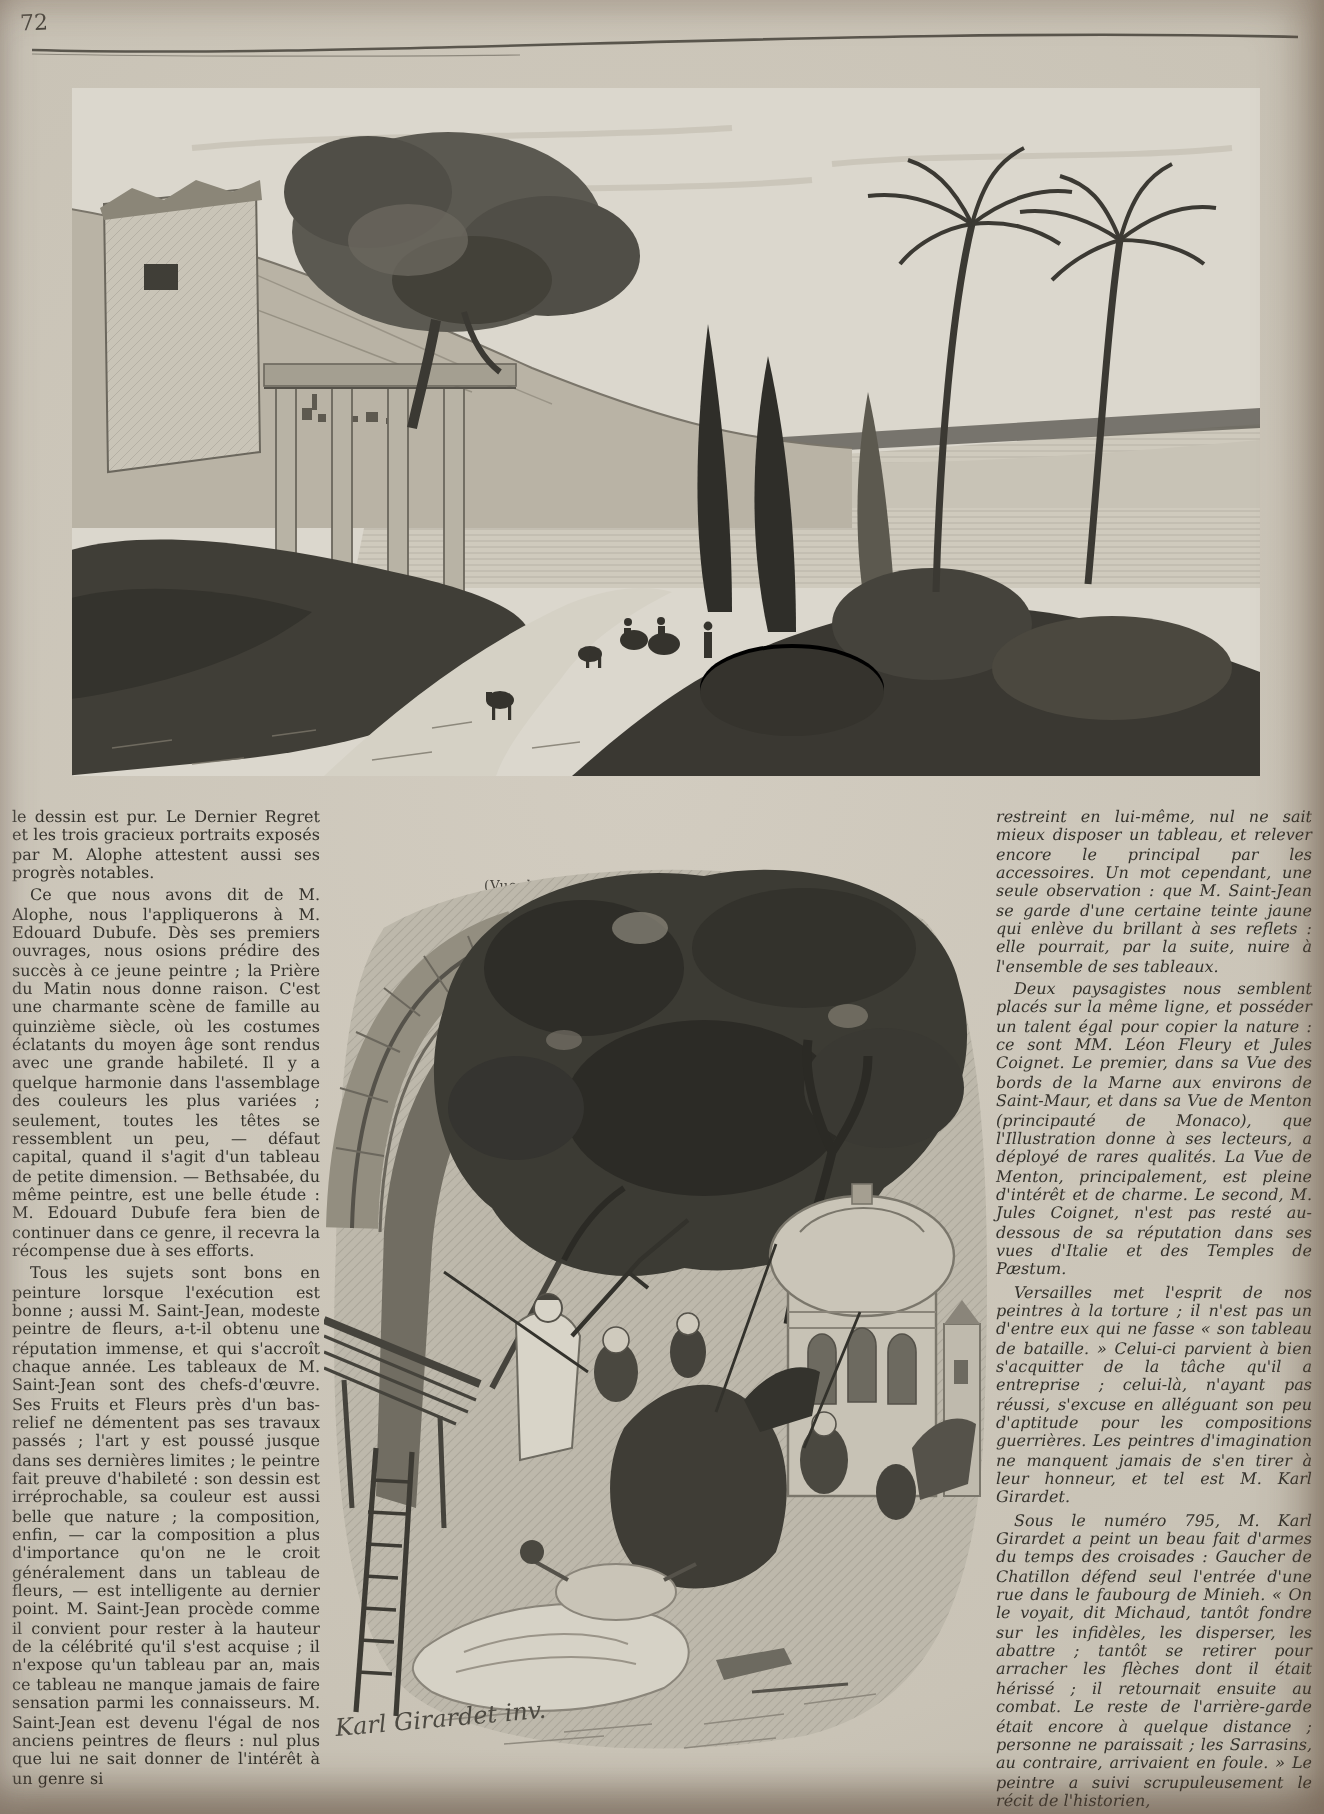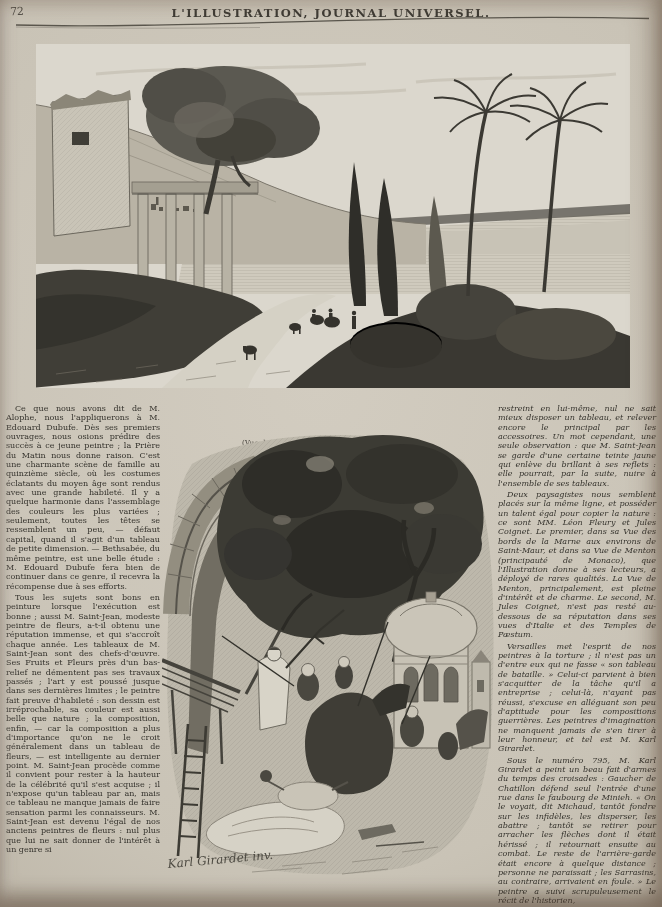--- a/index.html
+++ b/index.html
@@ -28,21 +28,20 @@
   #right-col{left:498px;width:158px;font-style:italic;}
   .eng{position:absolute;}
   .noselect{user-select:none;}
 </style>
 </head>
 <body>
 
 <div id="page">
 
   <div class="hdr-num noselect">72</div>
-  <div class="masthead noselect">L'ILLUSTRATION, JOURNAL UNIVERSEL.</div>
   <svg class="rule-svg" width="662" height="32">
     <path d="M16,25 C180,29.5 430,13 649,18.5" fill="none" stroke="#5a564d" stroke-width="1.3"></path>
     <path d="M16,27 C120,29 200,28 260,27.5" fill="none" stroke="#8d887d" stroke-width=".6"></path>
   </svg>
 
   <svg class="eng" style="left:36px;top:44px;" width="594" height="344" viewBox="0 0 594 344">
     <defs>
       <pattern id="hz" width="5" height="3" patternUnits="userSpaceOnUse">
         <line x1="0" y1="1.5" x2="5" y2="1.5" stroke="#6f6a5f" stroke-width=".45" opacity=".5"></line>
       </pattern>
@@ -161,20 +160,21 @@
       </g>
     </g>
 
     <g stroke="#7b766a" stroke-width=".7" opacity=".8">
       <path d="M20,330 l30,-4 M60,338 l26,-3 M150,336 l30,-4 M230,330 l24,-3 M180,320 l20,-3 M100,324 l22,-3"></path>
     </g>
   </svg>
   <div class="cap noselect" style="top:392px;">(Vue de Menton (Monaco), par M. Léon Fleury.)</div>
 
   <div id="left-col" class="col">
+    <p class="cont">le dessin est pur. Le Dernier Regret et les trois gracieux portraits exposés par M. Alophe attestent aussi ses progrès notables.</p>
     <p>Ce que nous avons dit de M. Alophe, nous l'appliquerons à M. Edouard Dubufe. Dès ses premiers ouvrages, nous osions prédire des succès à ce jeune peintre ; la Prière du Matin nous donne raison. C'est une charmante scène de famille au quinzième siècle, où les costumes éclatants du moyen âge sont rendus avec une grande habileté. Il y a quelque harmonie dans l'assemblage des couleurs les plus variées ; seulement, toutes les têtes se ressemblent un peu, — défaut capital, quand il s'agit d'un tableau de petite dimension. — Bethsabée, du même peintre, est une belle étude : M. Edouard Dubufe fera bien de continuer dans ce genre, il recevra la récompense due à ses efforts.</p>
     <p>Tous les sujets sont bons en peinture lorsque l'exécution est bonne ; aussi M. Saint-Jean, modeste peintre de fleurs, a-t-il obtenu une réputation immense, et qui s'accroît chaque année. Les tableaux de M. Saint-Jean sont des chefs-d'œuvre. Ses Fruits et Fleurs près d'un bas-relief ne démentent pas ses travaux passés ; l'art y est poussé jusque dans ses dernières limites ; le peintre fait preuve d'habileté : son dessin est irréprochable, sa couleur est aussi belle que nature ; la composition, enfin, — car la composition a plus d'importance qu'on ne le croit généralement dans un tableau de fleurs, — est intelligente au dernier point. M. Saint-Jean procède comme il convient pour rester à la hauteur de la célébrité qu'il s'est acquise ; il n'expose qu'un tableau par an, mais ce tableau ne manque jamais de faire sensation parmi les connaisseurs. M. Saint-Jean est devenu l'égal de nos anciens peintres de fleurs : nul plus que lui ne sait donner de l'intérêt à un genre si</p>
   </div>
 
   <div id="right-col" class="col">
     <p class="cont">restreint en lui-même, nul ne sait mieux disposer un tableau, et relever encore le principal par les accessoires. Un mot cependant, une seule observation : que M. Saint-Jean se garde d'une certaine teinte jaune qui enlève du brillant à ses reflets : elle pourrait, par la suite, nuire à l'ensemble de ses tableaux.</p>
     <p>Deux paysagistes nous semblent placés sur la même ligne, et posséder un talent égal pour copier la nature : ce sont MM. Léon Fleury et Jules Coignet. Le premier, dans sa Vue des bords de la Marne aux environs de Saint-Maur, et dans sa Vue de Menton (principauté de Monaco), que l'Illustration donne à ses lecteurs, a déployé de rares qualités. La Vue de Menton, principalement, est pleine d'intérêt et de charme. Le second, M. Jules Coignet, n'est pas resté au-dessous de sa réputation dans ses vues d'Italie et des Temples de Pæstum.</p>
     <p>Versailles met l'esprit de nos peintres à la torture ; il n'est pas un d'entre eux qui ne fasse « son tableau de bataille. » Celui-ci parvient à bien s'acquitter de la tâche qu'il a entreprise ; celui-là, n'ayant pas réussi, s'excuse en alléguant son peu d'aptitude pour les compositions guerrières. Les peintres d'imagination ne manquent jamais de s'en tirer à leur honneur, et tel est M. Karl Girardet.</p>
     <p>Sous le numéro 795, M. Karl Girardet a peint un beau fait d'armes du temps des croisades : Gaucher de Chatillon défend seul l'entrée d'une rue dans le faubourg de Minieh. « On le voyait, dit Michaud, tantôt fondre sur les infidèles, les disperser, les abattre ; tantôt se retirer pour arracher les flèches dont il était hérissé ; il retournait ensuite au combat. Le reste de l'arrière-garde était encore à quelque distance ; personne ne paraissait ; les Sarrasins, au contraire, arrivaient en foule. » Le peintre a suivi scrupuleusement le récit de l'historien,</p>
   </div>

